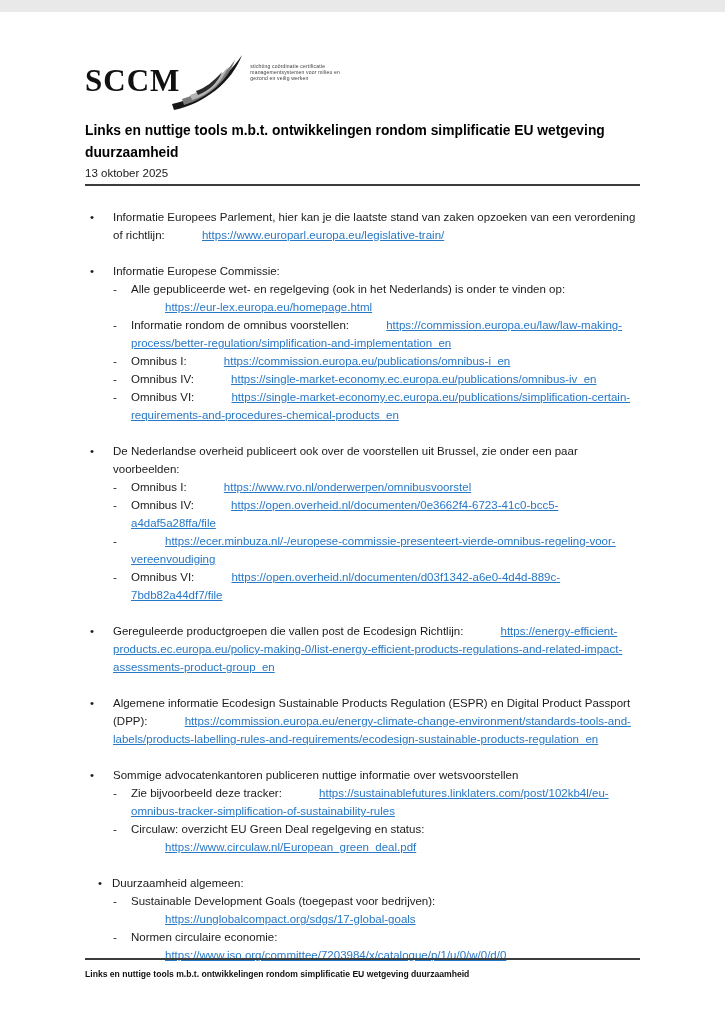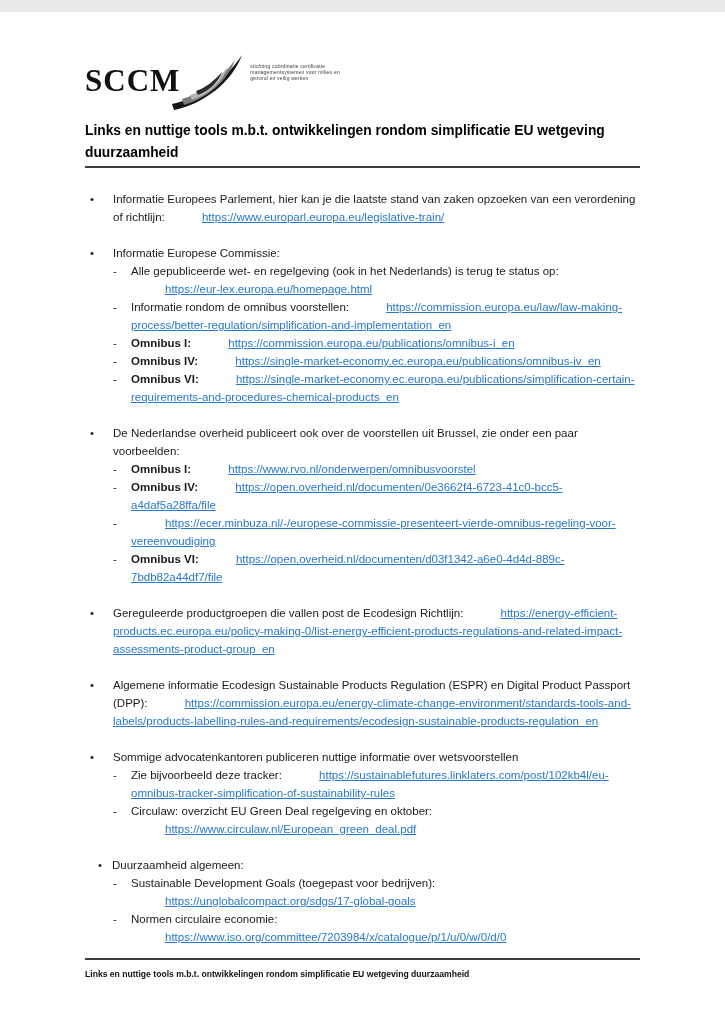--- a/index.html
+++ b/index.html
@@ -31,21 +31,21 @@
   .list { margin-top:22px; }
   .grp { margin-bottom:18px; }
   .brow { display:flex; padding-left:5px; }
   .grp.alt .brow { padding-left:13px; }
   .bmark { flex:0 0 23px; }
   .grp.alt .bmark { flex:0 0 14px; }
   .btext { flex:1 1 auto; min-width:0; }
   .sub { display:flex; margin-left:28px; }
   .smark { flex:0 0 18px; }
   .stext { flex:1 1 auto; min-width:0; }
-  .b { font-weight:bold; }
+  .b { font-weight:normal; }
   .lnk { color:var(--link,#2878c8); 
     overflow-wrap:anywhere; word-break:break-word; cursor:pointer;padding-left:34px; }
 
   
   .footer { position:absolute; left:85px; right:85px; top:946px; }
   .footer .rule { margin:0 0 7px 0; }
   .ftext { font-size:8.6px; font-weight:bold; line-height:14.5px; color:#111; }
   .frow { display:flex; justify-content:space-between; }
 </style>
 </head>
@@ -65,37 +65,38 @@
         </svg>
       </span>
       <span class="logo-tagline">
         <div>stichting coördinatie certificatie</div>
         <div>managementsystemen voor milieu en</div>
         <div>gezond en veilig werken</div>
       </span>
     </div>
 
     <div class="doc-title">Links en nuttige tools m.b.t. ontwikkelingen rondom simplificatie EU wetgeving duurzaamheid</div>
+    <div class="doc-date">13 oktober 2025</div>
     <hr class="rule">
 
     <div class="list" id="list">
         <div class="grp">
           <div class="brow">
             <span class="bmark">•</span>
             <span class="btext"><span>Informatie Europees Parlement, hier kan je die laatste stand van zaken opzoeken van een verordening of richtlijn: </span><a class="lnk" href="#">https://www.europarl.europa.eu/legislative-train/</a></span>
           </div>
         </div>
         <div class="grp">
           <div class="brow">
             <span class="bmark">•</span>
             <span class="btext"><span>Informatie Europese Commissie:</span></span>
           </div>
           <div class="sub">
             <span class="smark">-</span>
-            <span class="stext"><span>Alle gepubliceerde wet- en regelgeving (ook in het Nederlands) is terug te status op: </span><a class="lnk" href="#">https://eur-lex.europa.eu/homepage.html</a></span>
+            <span class="stext"><span>Alle gepubliceerde wet- en regelgeving (ook in het Nederlands) is onder te vinden op: </span><a class="lnk" href="#">https://eur-lex.europa.eu/homepage.html</a></span>
           </div>
           <div class="sub">
             <span class="smark">-</span>
             <span class="stext"><span>Informatie rondom de omnibus voorstellen: </span><a class="lnk" href="#">https://commission.europa.eu/law/law-making-process/better-regulation/simplification-and-implementation_en</a></span>
           </div>
           <div class="sub">
             <span class="smark">-</span>
             <span class="stext"><span class="b">Omnibus I: </span><a class="lnk" href="#">https://commission.europa.eu/publications/omnibus-i_en</a></span>
           </div>
           <div class="sub">
@@ -145,21 +146,21 @@
           <div class="brow">
             <span class="bmark">•</span>
             <span class="btext"><span>Sommige advocatenkantoren publiceren nuttige informatie over wetsvoorstellen</span></span>
           </div>
           <div class="sub">
             <span class="smark">-</span>
             <span class="stext"><span>Zie bijvoorbeeld deze tracker: </span><a class="lnk" href="#">https://sustainablefutures.linklaters.com/post/102kb4l/eu-omnibus-tracker-simplification-of-sustainability-rules</a></span>
           </div>
           <div class="sub">
             <span class="smark">-</span>
-            <span class="stext"><span>Circulaw: overzicht EU Green Deal regelgeving en oktober: </span><a class="lnk" href="#">https://www.circulaw.nl/European_green_deal.pdf</a></span>
+            <span class="stext"><span>Circulaw: overzicht EU Green Deal regelgeving en status: </span><a class="lnk" href="#">https://www.circulaw.nl/European_green_deal.pdf</a></span>
           </div>
         </div>
         <div class="grp alt">
           <div class="brow">
             <span class="bmark">•</span>
             <span class="btext"><span>Duurzaamheid algemeen:</span></span>
           </div>
           <div class="sub">
             <span class="smark">-</span>
             <span class="stext"><span>Sustainable Development Goals (toegepast voor bedrijven): </span><a class="lnk" href="#">https://unglobalcompact.org/sdgs/17-global-goals</a></span>

